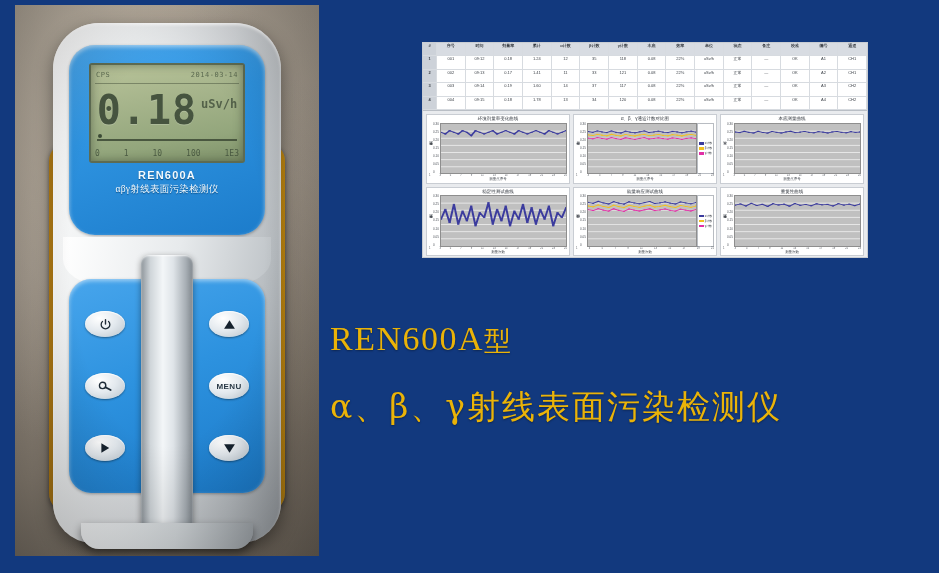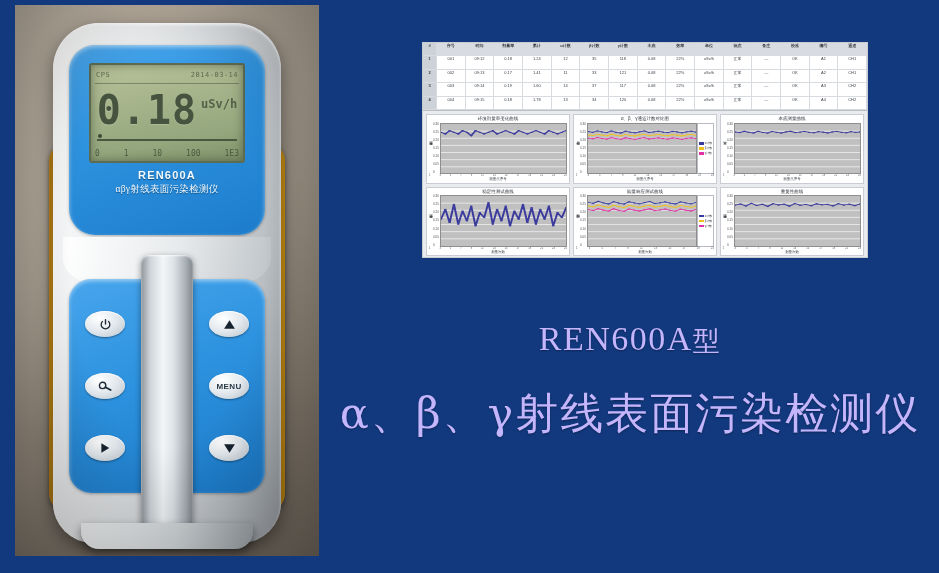--- a/index.html
+++ b/index.html
@@ -249,32 +249,32 @@
     gap:1px; padding-left:1px; background:#fff;
     border:1px solid #b8bcc2;
   }
   .legend-item { display:flex; align-items:center; gap:1px; font-size:2.8px;
     font-family:"Liberation Sans", sans-serif; color:#33383f; padding-right:1px; }
   .legend-sw { width:5px; height:2.5px; display:inline-block; }
 
   
   .title-block {
     position:absolute; left:330px; top:320px; width:600px;
-    color:#c4b5fd; text-align:center;
+    color:#eab308; 
   }
   .title-model {
     font-family:"Liberation Serif", serif;
     font-size:34px; letter-spacing:1.5px;
     text-shadow:0 1px 2px rgba(0,0,0,.35);
   }
   .title-model .suffix { font-size:27px; }
   .title-cn {
     margin-top:26px;
     font-family:"DejaVu Serif", serif;
-    font-size:43px; letter-spacing:2px;
+    font-size:33px; letter-spacing:2px;
     text-shadow:0 1px 2px rgba(0,0,0,.35);
     white-space:nowrap;
   }
 </style>
 </head>
 <body>
 
 <div class="photo-frame">
   <div class="backdrop"></div>
 

